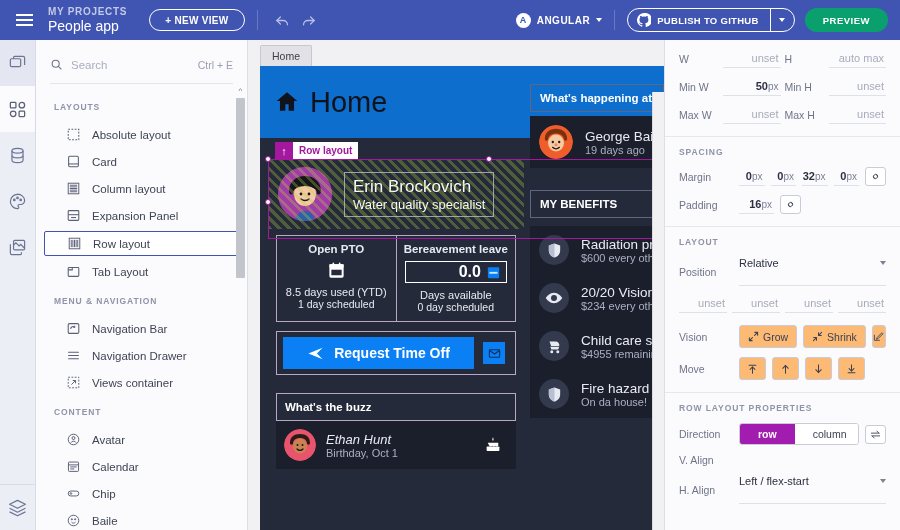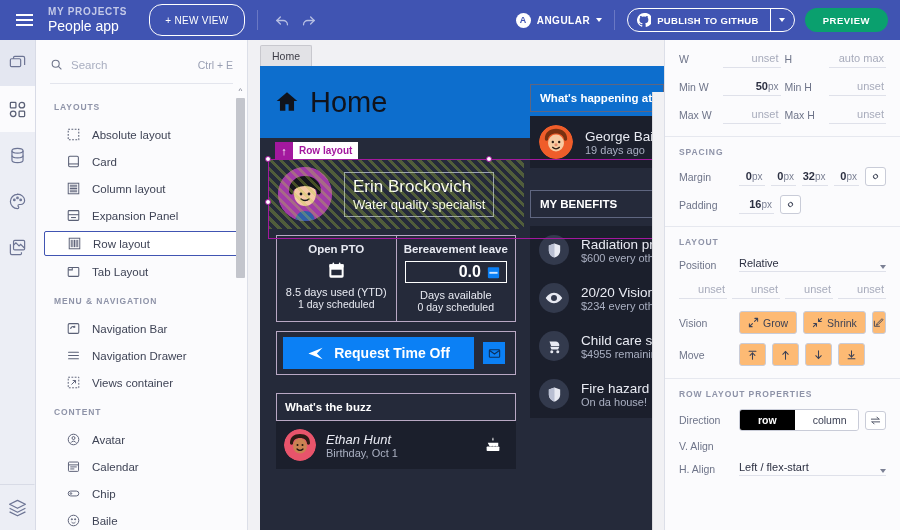--- a/index.html
+++ b/index.html
@@ -16,23 +16,23 @@
     display: flex; align-items: center; flex: none;
     font-size: 11px;
   }
   .hamburger { width: 48px; display: flex; flex-direction: column;
     align-items: center; justify-content: center; gap: 3px; cursor: pointer; }
   .hamburger i { display: block; width: 17px; height: 2px; background: #ffffff; }
   .proj { line-height: 1.15; margin-right: 22px; }
   .proj .kicker { font-size: 10px; letter-spacing: .7px; font-weight: 700; color: #c3c9e8; text-transform: uppercase;}
   .proj .name { font-size: 14px; color: #fff; }
   .pill {
-    border: 1px solid #ffffff; border-radius: 13px; height: 32px;
+    border: 1px solid #ffffff; border-radius: 13px; height: 22px;
     padding: 0 15px; display: flex; align-items: center; justify-content: center;
-    font-size: 10px; font-weight: 400; letter-spacing: .3px; cursor: pointer; color:#fff;
+    font-size: 10px; font-weight: 700; letter-spacing: .3px; cursor: pointer; color:#fff;
   }
   .vdiv { width: 1px; height: 20px; background: #6a78c4; margin: 0 12px; }
   .icobtn { width: 26px; height: 26px; display: flex; align-items: center;
     justify-content: center; cursor: pointer; opacity: .85; }
   .spacer { flex: 1; }
   .angular { display: flex; align-items: center; gap: 6px; cursor: pointer; font-size: 10px;
     font-weight: 700; letter-spacing: .5px; }
   .ng-logo { width: 15px; height: 15px; border-radius: 50%; background: #fff; color: #4054b2;
     display:flex;align-items:center;justify-content:center; font-size: 9px; font-weight: 700;}
   .ghgroup { display: flex; align-items: center; border: 1px solid #fff; border-radius: 13px;
@@ -163,32 +163,32 @@
   .fld.val { color: #2c3042; font-weight: 700; }
   .fld .u { color: #7b8094; font-weight: 400; font-size: 10px; }
   .shd { font-size: 8.5px; letter-spacing: .9px; color: #8e93a8; font-weight: 700;
     text-transform: uppercase; margin-bottom: 10px; }
   .rowline { display: flex; align-items: center; gap: 6px; margin-bottom: 9px; }
   .rowline .lbl { width: 54px; flex: none; }
   .linkbtn { width: 21px; height: 19px; border: 1px solid #c9ccd8; border-radius: 3px;
     display: flex; align-items: center; justify-content: center; background: #fff;
     cursor: pointer; font-size: 10px; color: #4a4f61; flex: none;}
   .selectline { flex: 1; border-bottom: 1px solid #dfe1ea; display: flex;
-    align-items: flex-end; justify-content: space-between; padding-bottom: 2px;
+    align-items: center; justify-content: space-between; padding-bottom: 16px;
     color: #2c3042; cursor: pointer; }
   .quad { display: grid; grid-template-columns: repeat(4, 1fr); gap: 5px; margin: 9px 0 12px; }
   .btn { border: 1px solid #c9ccd8; border-radius: 3px; background: #fdba74; height: 23px;
     display: flex; align-items: center; justify-content: center; gap: 4px;
     font-size: 10.5px; color: #3c4155; cursor: pointer; padding: 0 8px; }
   .btnsm { width: 27px; padding: 0; }
   .seg { display: flex; border: 1px solid #c9ccd8; border-radius: 3px; overflow: hidden;
     height: 22px; }
   .seg div { padding: 0 18px; display: flex; align-items: center; font-size: 10.5px;
     background: #fff; color: #3c4155; cursor: pointer; }
-  .seg div.on { background: #000000; color: #fff; font-weight: 700; }
+  .seg div.on { background: #a21caf; color: #fff; font-weight: 700; }
   svg { display: block; }
 </style>
 </head>
 <body>
 
 <div class="app">
 
   <div class="topbar">
     <div class="hamburger">
       <i></i>

